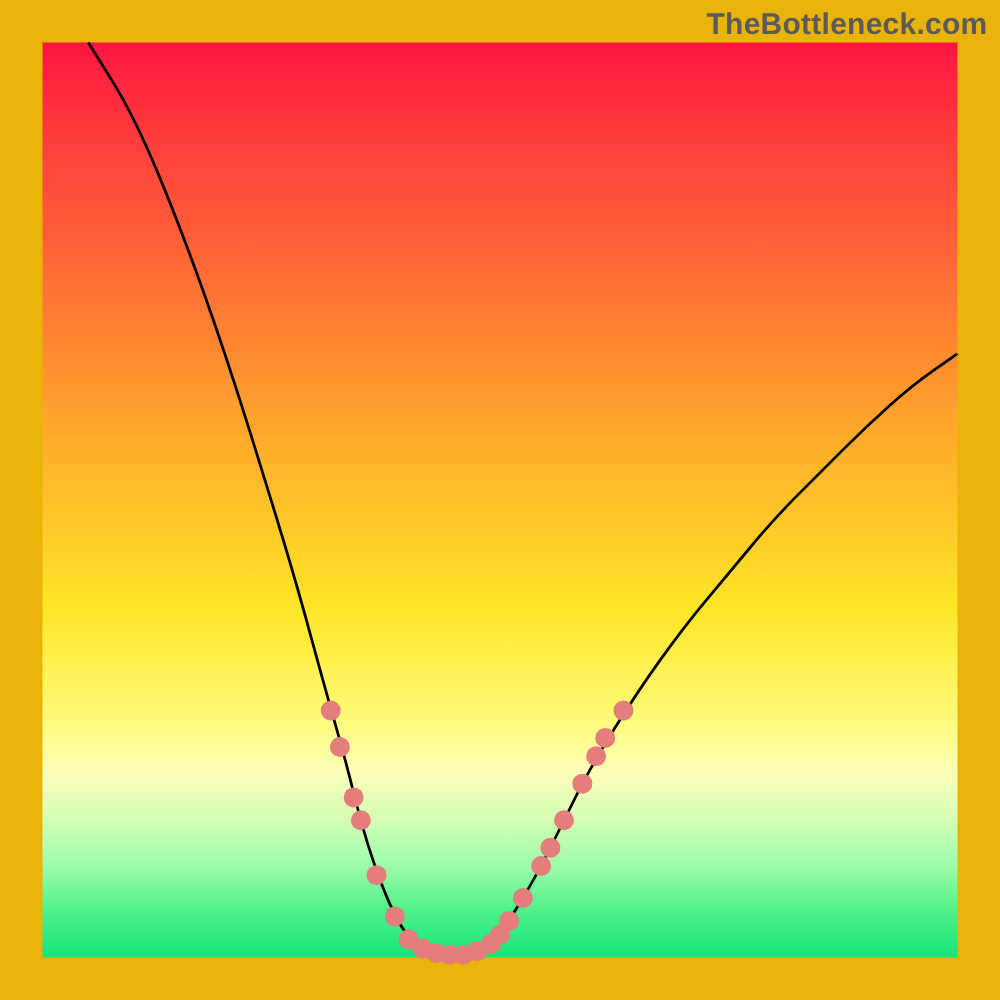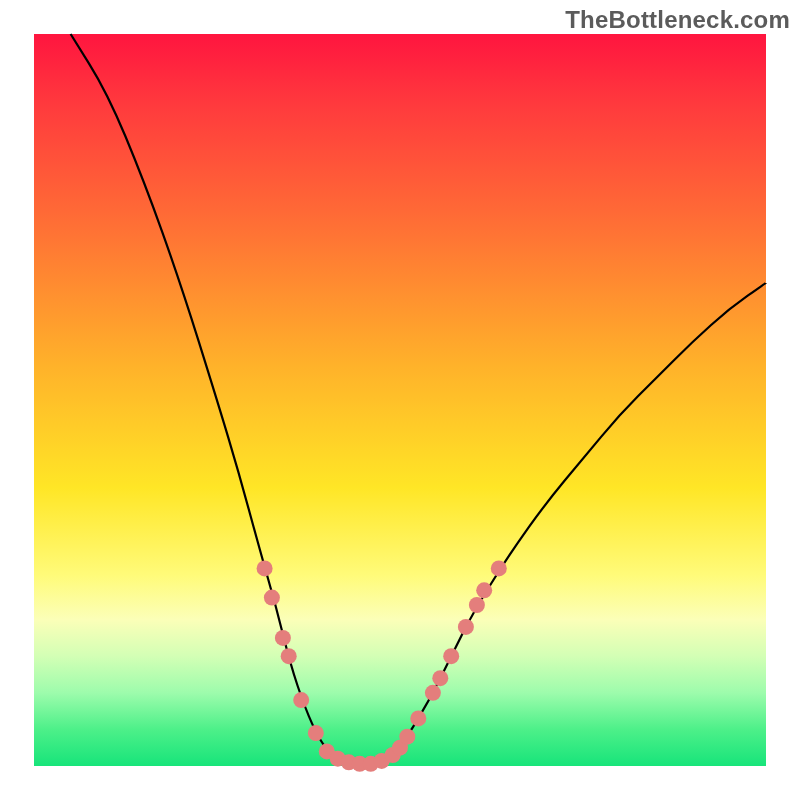--- a/index.html
+++ b/index.html
@@ -10,21 +10,21 @@
     overflow: hidden;
     background: #000;
     font-family: Arial, Helvetica, sans-serif;
   }
   .frame {
     position: absolute;
     left: 0;
     top: 0;
     width: 800px;
     height: 800px;
-    background: #ffffff;
+    background: #eab308;
   }
   .plot-area {
     position: absolute;
     left: 34px;
     top: 34px;
     width: 732px;
     height: 732px;
     
     background: linear-gradient(
       to bottom,

